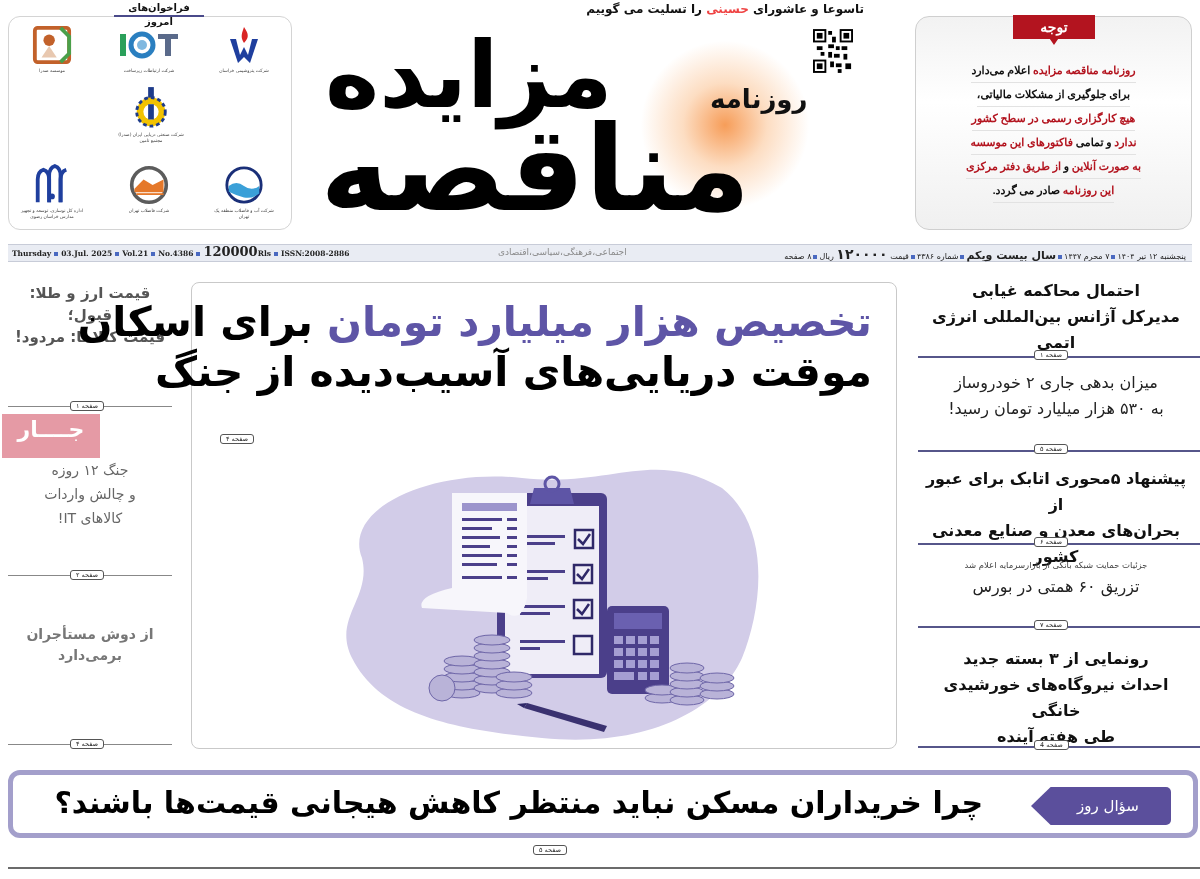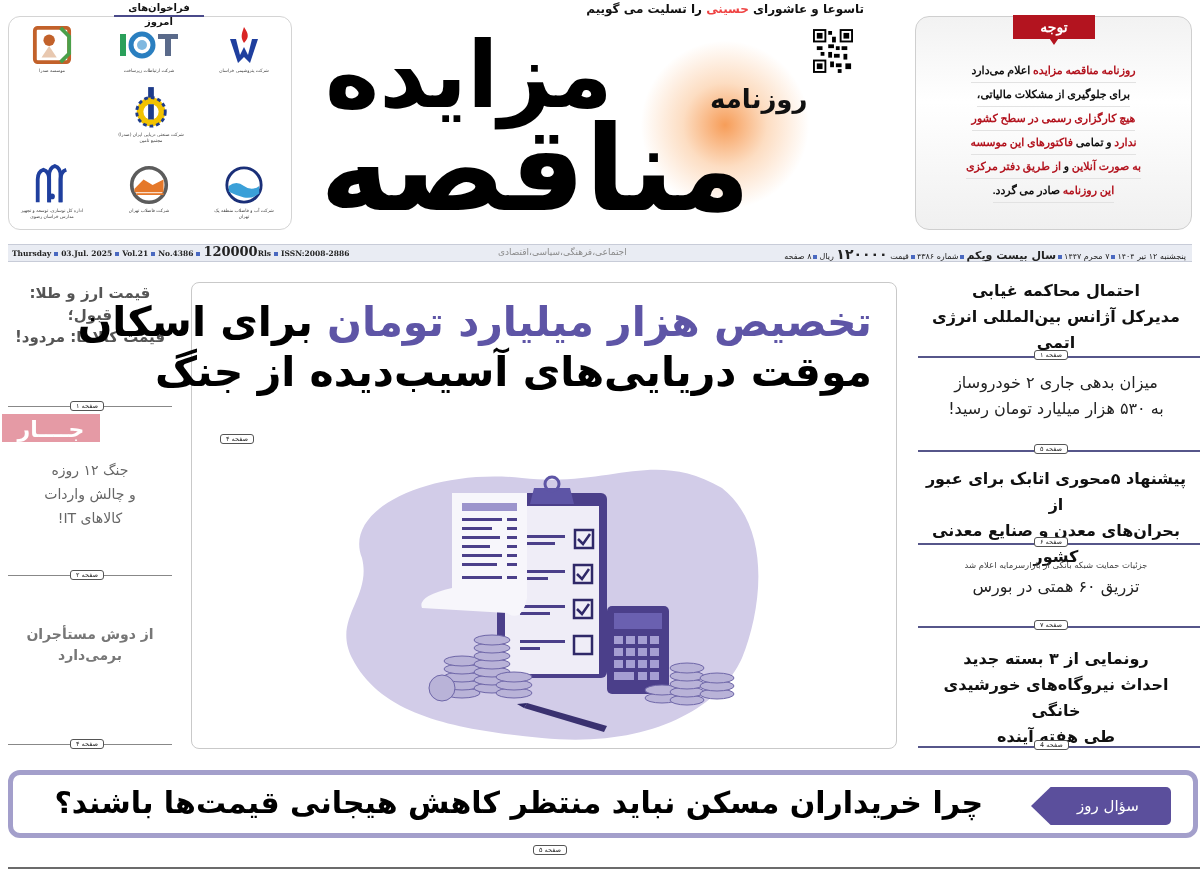--- a/index.html
+++ b/index.html
@@ -54,21 +54,21 @@
   
   .leftcol { position: absolute; left: 0; top: 270px; width: 180px; height: 490px; }
   .lc-block { position: absolute; left: 8px; width: 164px; text-align: center; direction: rtl; }
   .lc-kicker { font-size: 8.5px; color: #777; line-height: 13px; }
   .lc-title { font-size: 15px; font-weight: bold; color: #555; line-height: 22px; }
   .lc-light { font-size: 14px; color: #666; line-height: 24px; }
   .lc-mid { font-size: 14px; font-weight: bold; color: #777; line-height: 21px; }
   .pageref-line { position: absolute; left: 8px; width: 164px; height: 10px; }
   .pageref-line::before { content: ""; position: absolute; left: 0; right: 0; top: 5px; height: 1px; background: #888; }
   .pageref-line .pill { position: absolute; left: 62px; top: 0; }
-  .jar { position: absolute; left: 2px; top: 144px; width: 98px; height: 28px; background: #e59aa5; color: #fff;
+  .jar { position: absolute; left: 2px; top: 144px; width: 98px; height: 44px; background: #e59aa5; color: #fff;
     font-size: 22px; font-weight: bold; text-align: center; line-height: 32px; direction: rtl; letter-spacing: 2px;
     clip-path: polygon(0 0, 100% 0, 100% 100%, 40% 100%, 32% 110%, 30% 100%, 0 100%); }
 
   .pill { display: inline-block; background: #fff; border: 1px solid #555; border-radius: 3px;
     font-size: 6.5px; color: #222; padding: 0 5px; height: 10px; line-height: 9px; direction: rtl; }
 
   
   .feature { position: absolute; left: 191px; top: 282px; width: 706px; height: 467px;
     border: 1px solid #c9c9c9; border-radius: 8px; background: #fff; }
   .f-head { position: absolute; right: 24px; top: 14px; text-align: right; direction: rtl; font-weight: 900; color: #000; }

